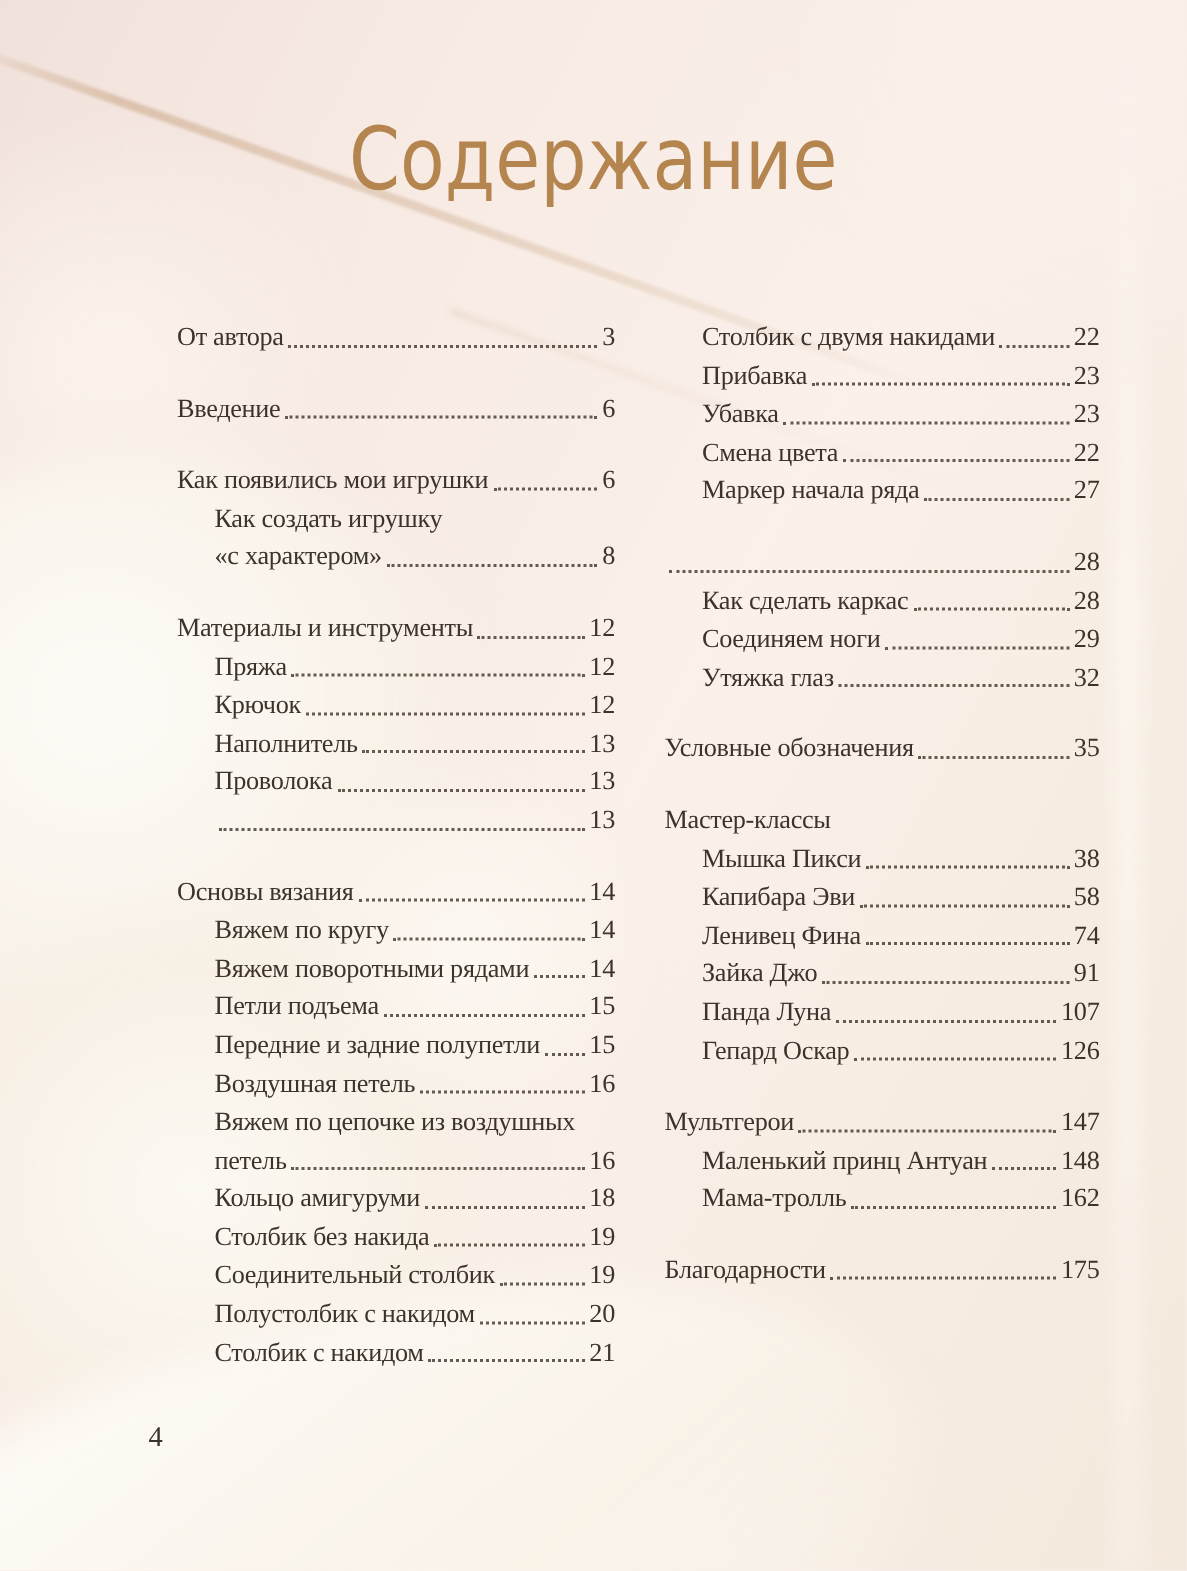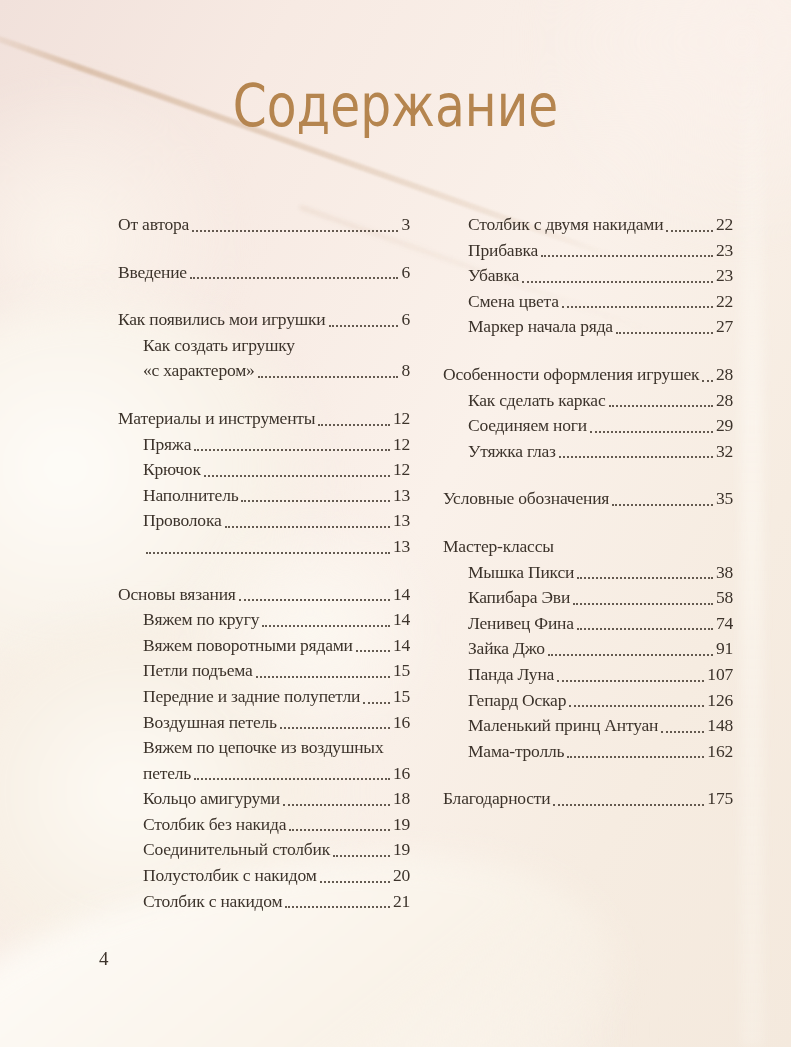--- a/index.html
+++ b/index.html
@@ -213,21 +213,20 @@
           <span class="label">Смена цвета</span>
           <span class="dots"></span>
           <span class="pg">22</span>
         </div>
         <div class="toc-row indent">
           <span class="label">Маркер начала ряда</span>
           <span class="dots"></span>
           <span class="pg">27</span>
         </div>
         <div class="toc-row gap">
-          <span class="label">Особенности оформления игрушек</span>
           <span class="dots"></span>
           <span class="pg">28</span>
         </div>
         <div class="toc-row indent">
           <span class="label">Как сделать каркас</span>
           <span class="dots"></span>
           <span class="pg">28</span>
         </div>
         <div class="toc-row indent">
           <span class="label">Соединяем ноги</span>
@@ -269,20 +268,25 @@
         </div>
         <div class="toc-row indent">
           <span class="label">Панда Луна</span>
           <span class="dots"></span>
           <span class="pg">107</span>
         </div>
         <div class="toc-row indent">
           <span class="label">Гепард Оскар</span>
           <span class="dots"></span>
           <span class="pg">126</span>
+        </div>
+        <div class="toc-row gap">
+          <span class="label">Мультгерои</span>
+          <span class="dots"></span>
+          <span class="pg">147</span>
         </div>
         <div class="toc-row indent">
           <span class="label">Маленький принц Антуан</span>
           <span class="dots"></span>
           <span class="pg">148</span>
         </div>
         <div class="toc-row indent">
           <span class="label">Мама-тролль</span>
           <span class="dots"></span>
           <span class="pg">162</span>

